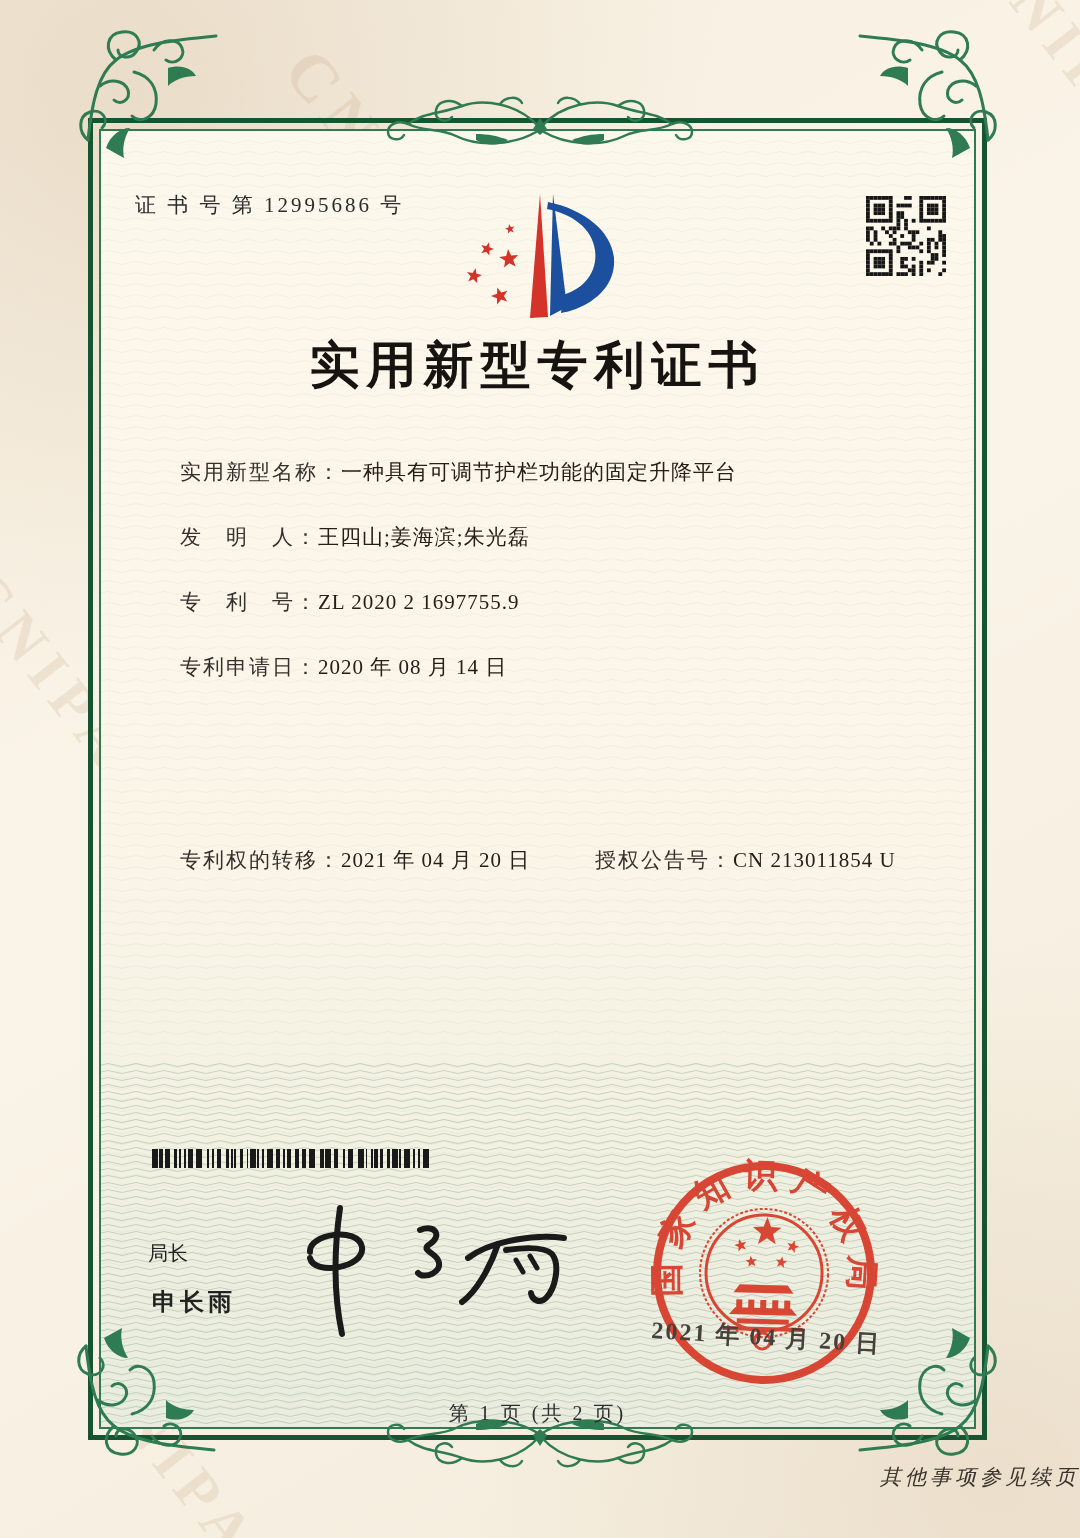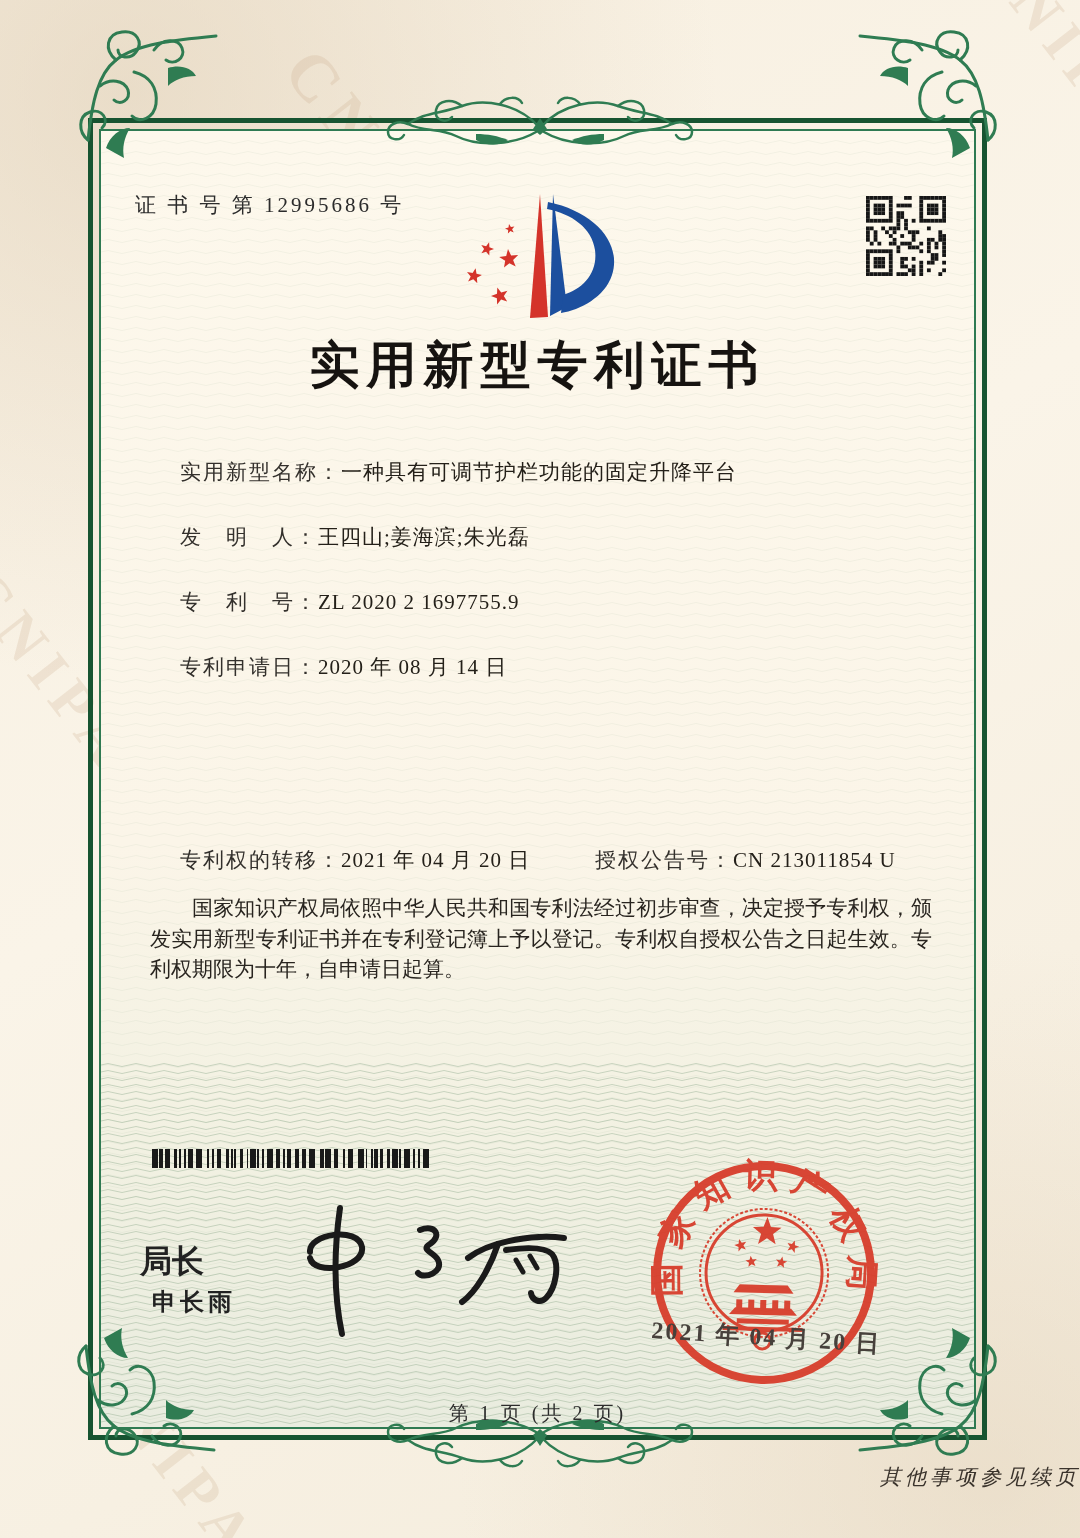--- a/index.html
+++ b/index.html
@@ -47,22 +47,22 @@
   
   .body-text{position:absolute;left:150px;top:893px;width:782px;font-size:21px;
     line-height:30.6px;text-align:justify;text-justify:inter-character;color:#28241f;}
   .body-text p{margin:0;text-indent:2em;}
   .body-text p + p{margin-top:2px;}
 
   
   .barcode{position:absolute;left:152px;top:1149px;width:282px;height:19px;display:flex;align-items:stretch;overflow:hidden;}
   .barcode span{flex:none;height:100%;}
   .barcode .b{background:#191919;}
-  .signer-title{position:absolute;left:140px;top:1240px;font-family:"Liberation Sans","DejaVu Sans",sans-serif;
-    font-size:32px;font-weight:700;color:#222;}
+  .signer-title{position:absolute;left:148px;top:1240px;font-family:"Liberation Sans","DejaVu Sans",sans-serif;
+    font-size:20px;font-weight:400;color:#222;}
   .signer-name{position:absolute;left:152px;top:1286px;font-family:"Liberation Sans","DejaVu Sans",sans-serif;
     font-size:24px;font-weight:600;color:#222;letter-spacing:4px;}
   .signature{position:absolute;left:292px;top:1192px;width:300px;height:155px;}
   .seal{position:absolute;left:640px;top:1150px;width:250px;height:250px;opacity:.93;transform:rotate(1.5deg);}
   .page-info{position:absolute;left:88px;top:1400px;width:899px;text-align:center;font-size:20px;
     letter-spacing:3px;color:#2c2c2c;}
   .cont-note{position:absolute;left:0;top:1463px;width:1080px;text-align:right;
     font-size:21px;font-style:italic;letter-spacing:4px;color:#3a332c;}
 </style>
 </head>
@@ -536,21 +536,20 @@
     <span class="flabel">专利申请日：</span><span class="fvalue">2020 年 08 月 14 日</span>
   </div>
   <div class="row" style="top:847px">
     <span class="flabel">专利权的转移：</span><span class="fvalue">2021 年 04 月 20 日</span>
     <span class="pair2">
       <span class="flabel">授权公告号：</span><span class="fvalue">CN 213011854 U</span>
     </span>
   </div>
 
   <div class="body-text">
-    <p>国家知识产权局依照中华人民共和国专利法经过初步审查，决定授予专利权，颁发实用新型专利证书并在专利登记簿上予以登记。专利权自授权公告之日起生效。专利权期限为十年，自申请日起算。</p>
   </div>
 
   <div class="barcode" id="barcode">
       <span class="b" style="width:5.699999999999999px"></span>
       <span style="width:1.6px"></span>
       <span class="b" style="width:3.8px"></span>
       <span style="width:1.6px"></span>
       <span class="b" style="width:5.699999999999999px"></span>
       <span style="width:3.2px"></span>
       <span class="b" style="width:3.8px"></span>

